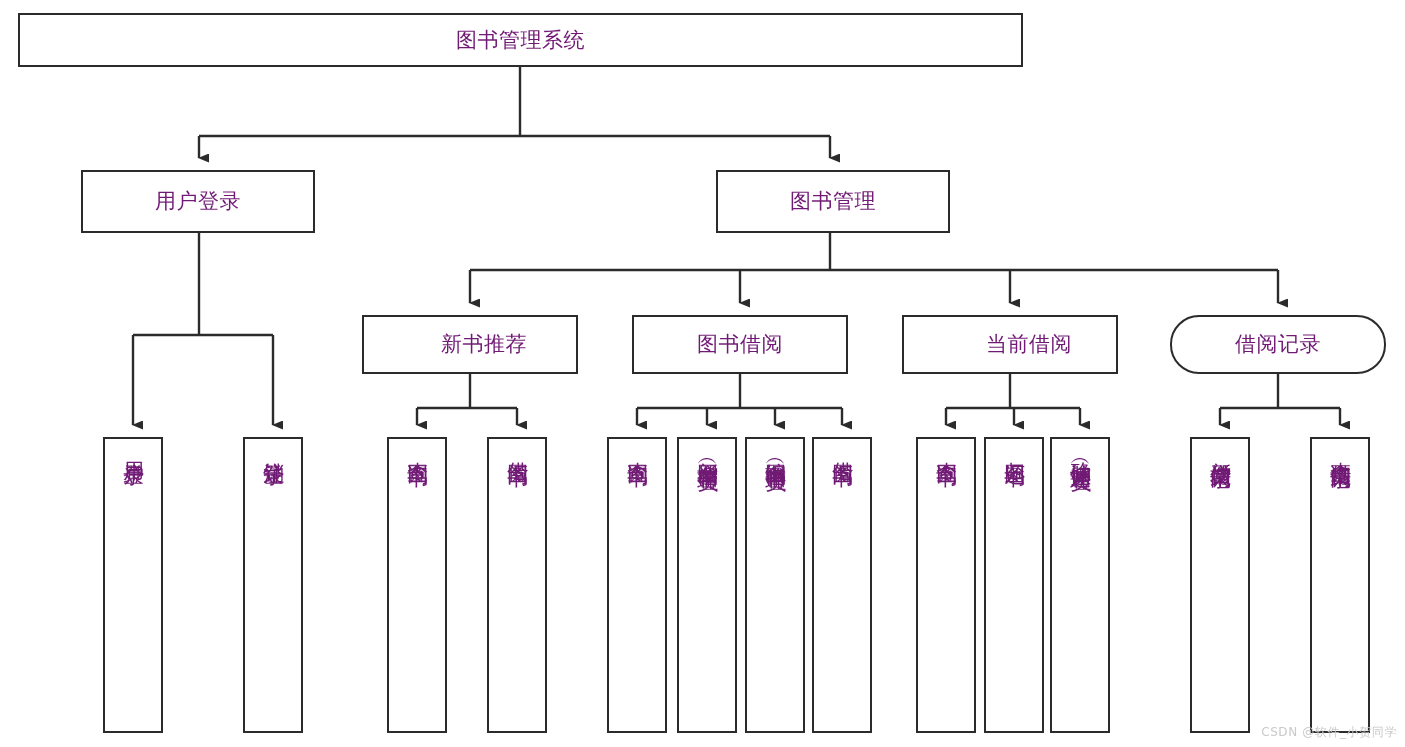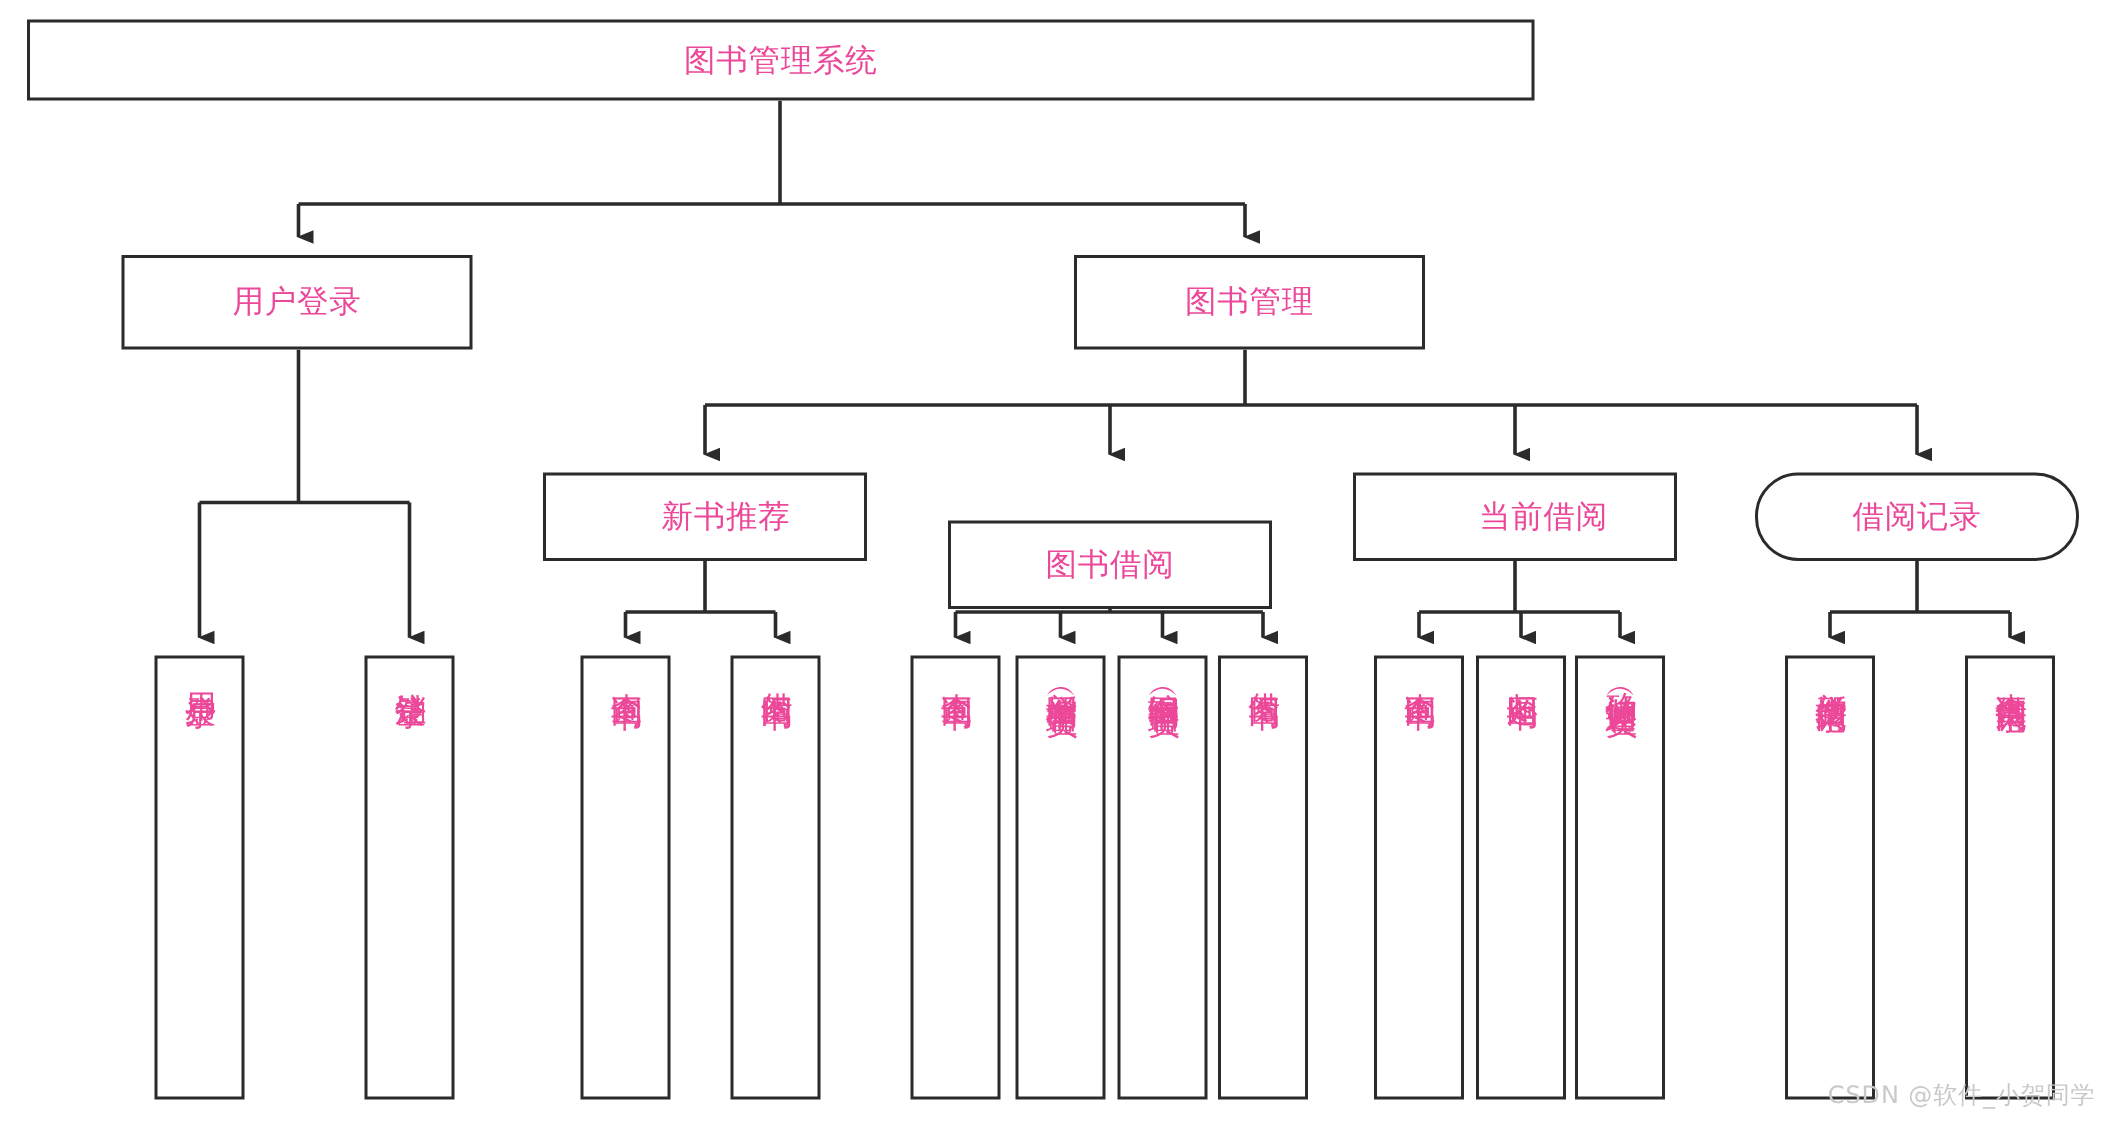--- a/index.html
+++ b/index.html
@@ -33,21 +33,21 @@
     background: #ffffff;
     border: 2.4px solid #2b2b2b;
     display: flex;
     align-items: center;
     justify-content: center;
     z-index: 2;
   }
   .node-label {
     font-size: 21px;
     line-height: 1.25;
-    color: #ec4899;
+    color: #701a75;
     letter-spacing: 0.5px;
     white-space: nowrap;
     text-align: center;
   }
   
   .node.vertical {
     align-items: flex-start;
     padding-top: 6px;
   }
   .node.vertical .node-label {
@@ -56,21 +56,21 @@
     font-size: 21px;
     line-height: 1.32;
     letter-spacing: 1.5px;
     white-space: normal;
     max-height: 100%;
   }
   .watermark {
     position: absolute;
     right: 8px;
     bottom: 6px;
-    font-size: 16px;
+    font-size: 12px;
     color: #c9c9c9;
     letter-spacing: 0.6px;
     z-index: 5;
     user-select: none;
     white-space: nowrap;
   }
 </style>
 </head>
 <body>
 
@@ -133,21 +133,21 @@
   <div class="node" style="left:81px; top:170px; width:234px; height:63px;">
     <span class="node-label">用户登录</span>
   </div>
   <div class="node" style="left:716px; top:170px; width:234px; height:63px;">
     <span class="node-label">图书管理</span>
   </div>
 
   <div class="node" style="left:362px; top:315px; width:216px; height:59px;padding-left:28px;">
     <span class="node-label">新书推荐</span>
   </div>
-  <div class="node" style="left:632px; top:315px; width:216px; height:59px;margin-top:32px;">
+  <div class="node" style="left:632px; top:315px; width:216px; height:59px;">
     <span class="node-label">图书借阅</span>
   </div>
   <div class="node" style="left:902px; top:315px; width:216px; height:59px;padding-left:38px;">
     <span class="node-label">当前借阅</span>
   </div>
   <div class="node" style="left:1170px; top:315px; width:216px; height:59px;border-radius:29px;">
     <span class="node-label">借阅记录</span>
   </div>
 
   <div class="node vertical" style="left:103px; top:437px; width:60px; height:296px;">

